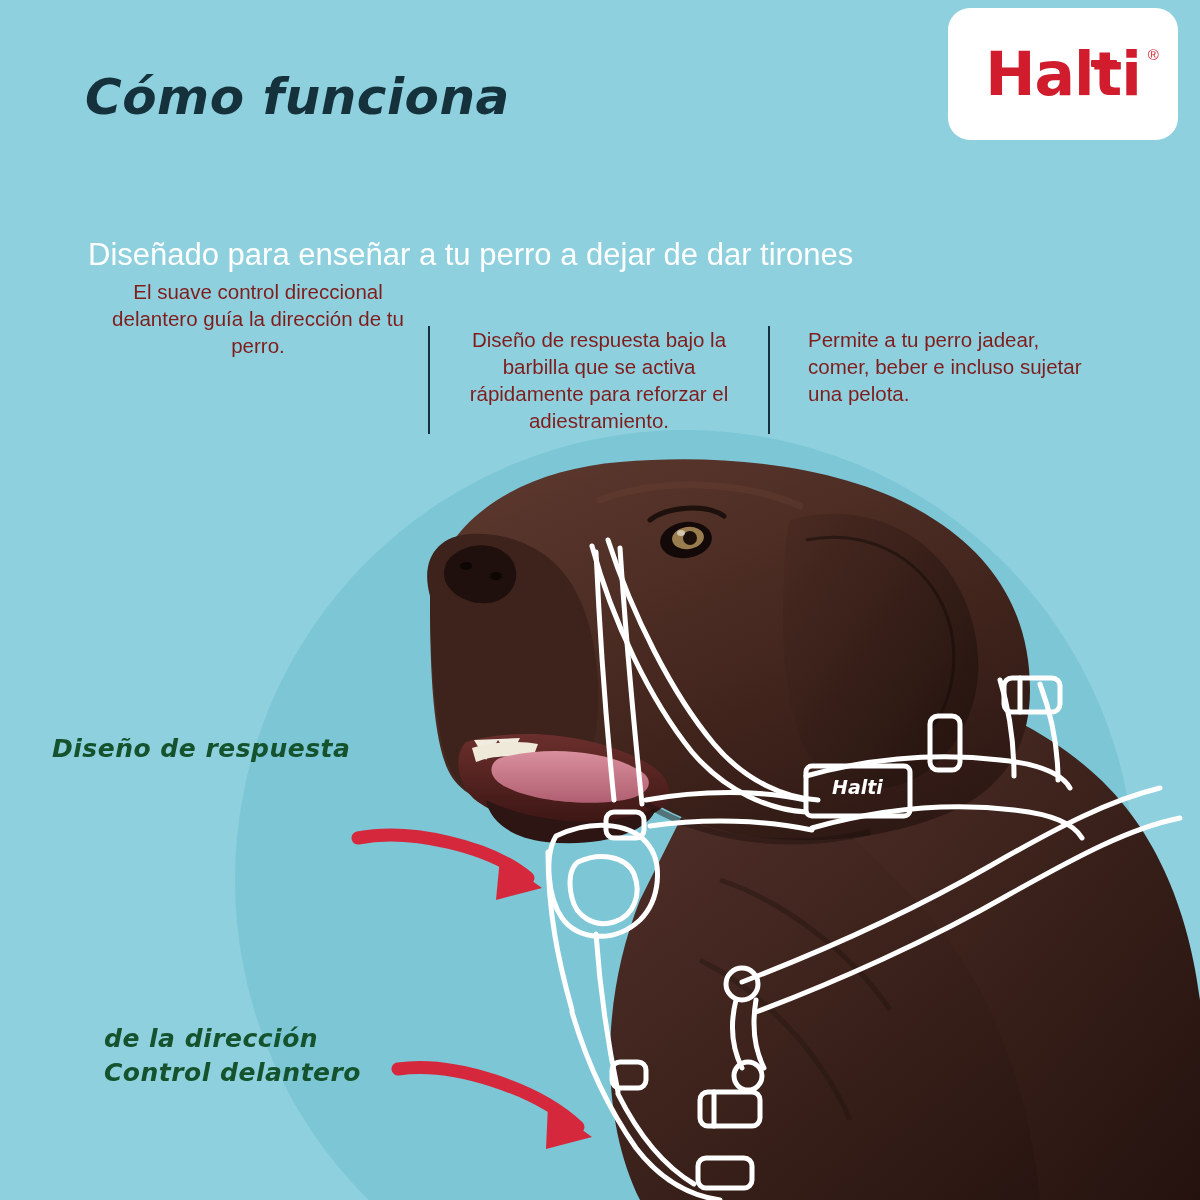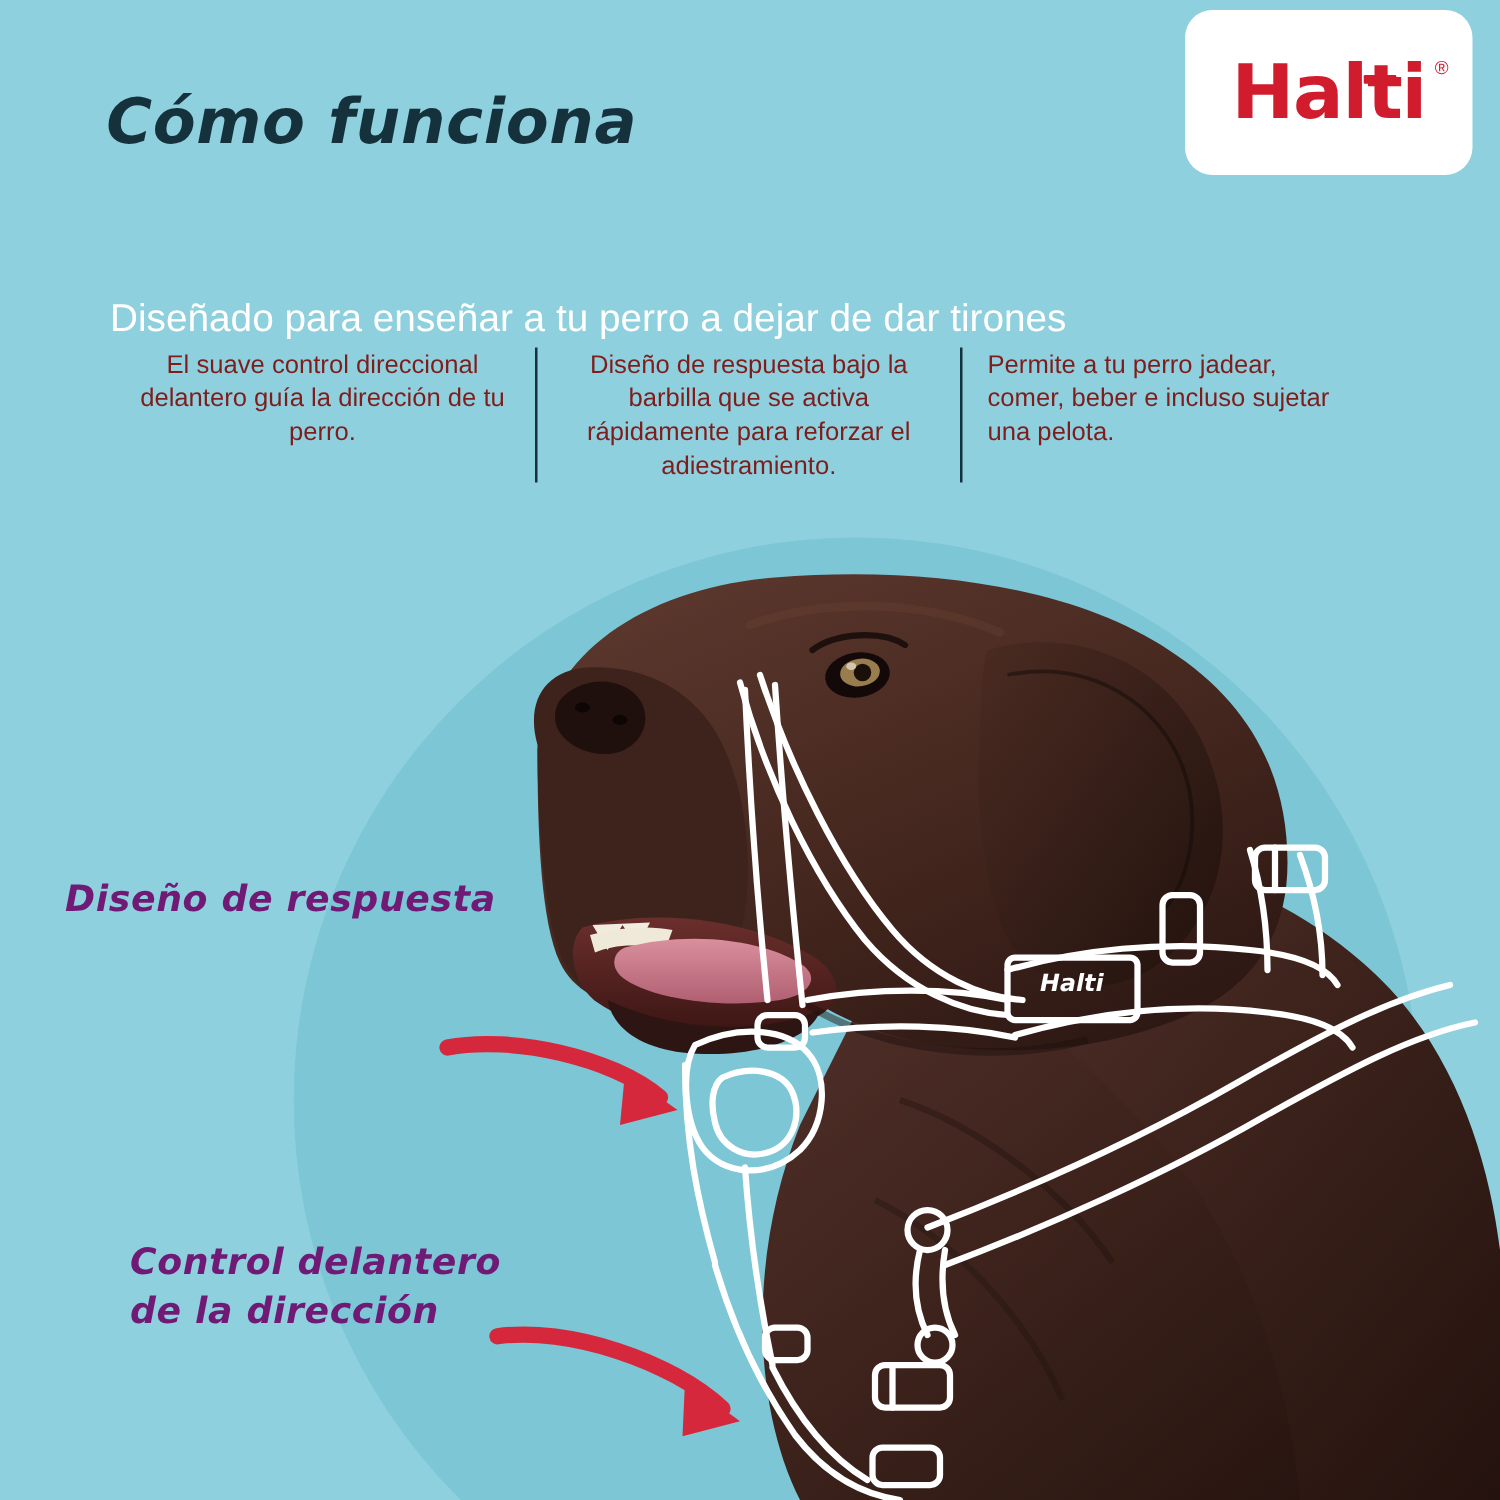--- a/index.html
+++ b/index.html
@@ -109,36 +109,38 @@
     width: 340px;
     box-sizing: border-box;
     padding: 0 22px;
     text-align: center;
     font-size: 20.5px;
     line-height: 1.32;
     color: #7f1d1d;
   }
   .feature + .feature {
     border-left: 2px solid #14313c;
+    margin-top: 48px;
   }
   .feature.col3 {
     text-align: left;
-    padding-left: 20px;
+    padding-left: 38px;
   }
 
   
   .callout {
     position: absolute;
     font-family: "DejaVu Sans", sans-serif;
     font-style: italic;
     font-weight: bold;
-    font-size: 29px;
+    font-size: 25px;
     line-height: 1.35;
-    color: #701a75;
+    color: #14532d;
     letter-spacing: 0.5px;
+    margin-top: 32px;
   }
   .callout-1 { left: 52px; top: 700px; }
   .callout-2 { left: 104px; top: 990px; }
 
   
   .arrow {
     position: absolute;
   }
 
   
@@ -336,22 +338,22 @@
   <div class="callout callout-1">
     <div>Diseño de respuesta</div>
   </div>
 
   <svg class="arrow" style="left:350px; top:820px;" width="220" height="100" viewBox="0 0 220 100" xmlns="http://www.w3.org/2000/svg">
     <path d="M8 18 C 60 8 140 26 178 58" stroke="#d6283c" stroke-width="13" fill="none" stroke-linecap="round"></path>
     <path d="M150 38 L 192 68 L 146 80 Z" fill="#d6283c"></path>
   </svg>
 
   <div class="callout callout-2">
+    <div>de la dirección</div>
     <div>Control delantero</div>
-    <div>de la dirección</div>
   </div>
 
   <svg class="arrow" style="left:390px; top:1055px;" width="230" height="110" viewBox="0 0 230 110" xmlns="http://www.w3.org/2000/svg">
     <path d="M8 14 C 64 6 148 34 188 72" stroke="#d6283c" stroke-width="13" fill="none" stroke-linecap="round"></path>
     <path d="M158 50 L 202 82 L 156 94 Z" fill="#d6283c"></path>
   </svg>
 
 </div>
 
 </body></html>

